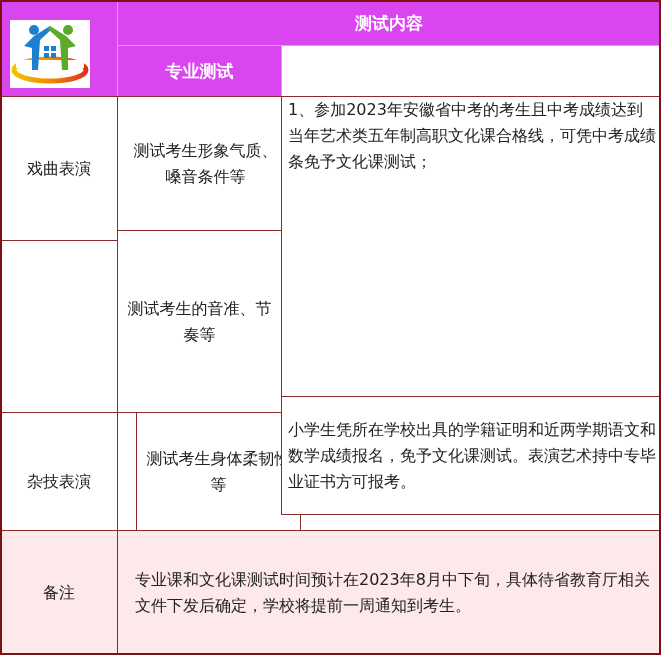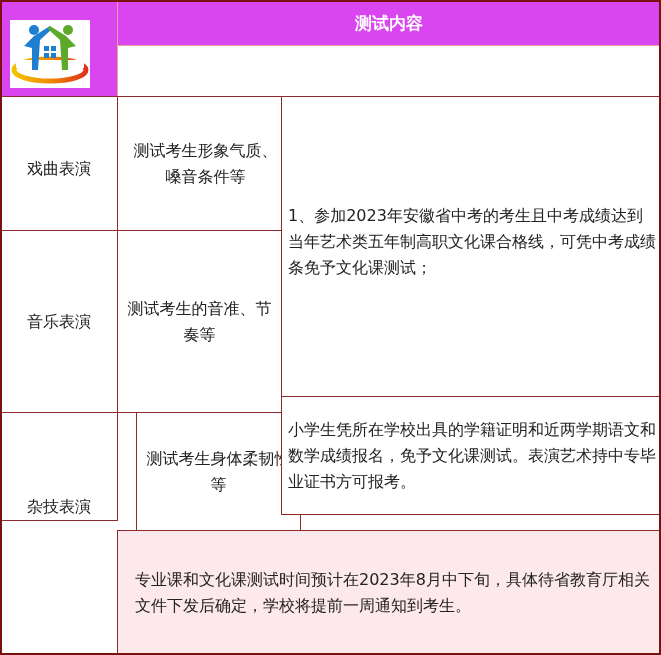--- a/index.html
+++ b/index.html
@@ -22,49 +22,52 @@
 
 <div class="tbl">
 
   <div class="cell hdr hdr-b" style="left:0;top:0;width:118px;height:97px;">
     <span>专业</span>
   </div>
 
   <div class="cell hdr hdr-b" style="left:117px;top:0;width:544px;height:46px;">
     <span>测试内容</span>
   </div>
+  <div class="cell hdr hdr-b" style="left:117px;top:45px;width:165px;height:52px;">
+    <span>专业测试</span>
+  </div>
 
   <div class="cell body-cell center-text" style="left:0;top:96px;width:118px;height:145px;">
     <span>戏曲表演</span>
   </div>
   <div class="cell body-cell center-text" style="left:117px;top:96px;width:177px;height:135px;padding:0 8px;">
     <span>测试考生形象气质、嗓音条件等</span>
   </div>
 
-  <div class="cell body-cell center-text" style="left:0;top:230px;width:118px;height:183px;">
-    <span>音乐表演</span>
-  </div>
   <div class="cell body-cell center-text" style="left:117px;top:230px;width:165px;height:183px;padding:0 8px;">
     <span>测试考生的音准、节奏等</span>
   </div>
 
-  <div class="cell body-cell left-text" style="left:281px;top:96px;width:380px;height:317px;padding:0 4px 0 6px;flex-direction:column;align-items:flex-start;justify-content:center;">
+  <div class="cell body-cell left-text" style="left:281px;top:96px;width:380px;height:317px;padding:0 4px 0 6px;flex-direction:row;align-items:flex-start;justify-content:center;">
     <span class="para" style="margin-bottom:26px;">1、参加2023年安徽省中考的考生且中考成绩达到当年艺术类五年制高职文化课合格线，可凭中考成绩条免予文化课测试；</span>
   </div>
 
-  <div class="cell body-cell center-text" style="left:0;top:412px;width:118px;height:109px;align-items:flex-end;">
+  <div class="cell body-cell center-text" style="left:0;top:412px;width:118px;height:139px;">
     <span>杂技表演</span>
   </div>
   <div class="cell body-cell center-text" style="left:117px;top:412px;width:165px;height:119px;padding:0 8px;margin-left:19px;">
     <span>测试考生身体柔韧性等</span>
   </div>
   <div class="cell body-cell left-text" style="left:281px;top:396px;width:380px;height:119px;padding:0 4px 0 6px;">
     <span>小学生凭所在学校出具的学籍证明和近两学期语文和数学成绩报名，免予文化课测试。表演艺术持中专毕业证书方可报考。</span>
   </div>
 
+  <div class="cell body-cell note center-text" style="left:0;top:530px;width:118px;height:125px;">
+    <span>备注</span>
+  </div>
   <div class="cell body-cell note left-text" style="left:117px;top:530px;width:544px;height:125px;padding:0 4px 0 17px;">
     <span>专业课和文化课测试时间预计在2023年8月中下旬，具体待省教育厅相关文件下发后确定，学校将提前一周通知到考生。</span>
   </div>
 
   <div class="outer"></div>
 </div>
 
 <div class="logo">
   <svg width="80" height="68" viewBox="0 0 80 68" xmlns="http://www.w3.org/2000/svg">
     <defs>

